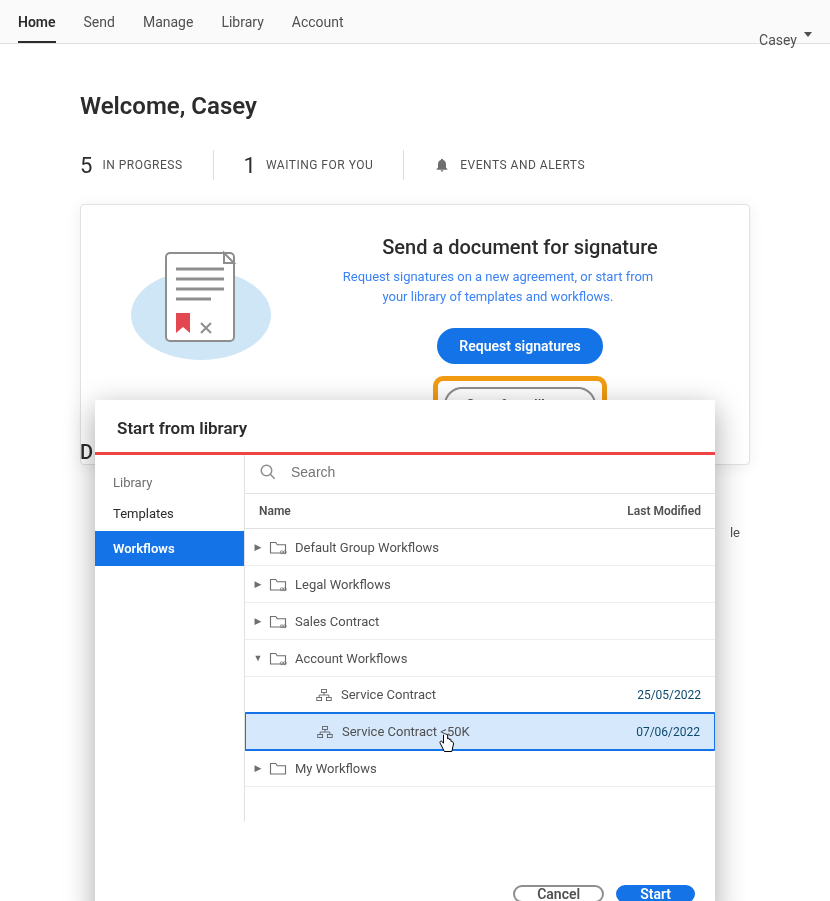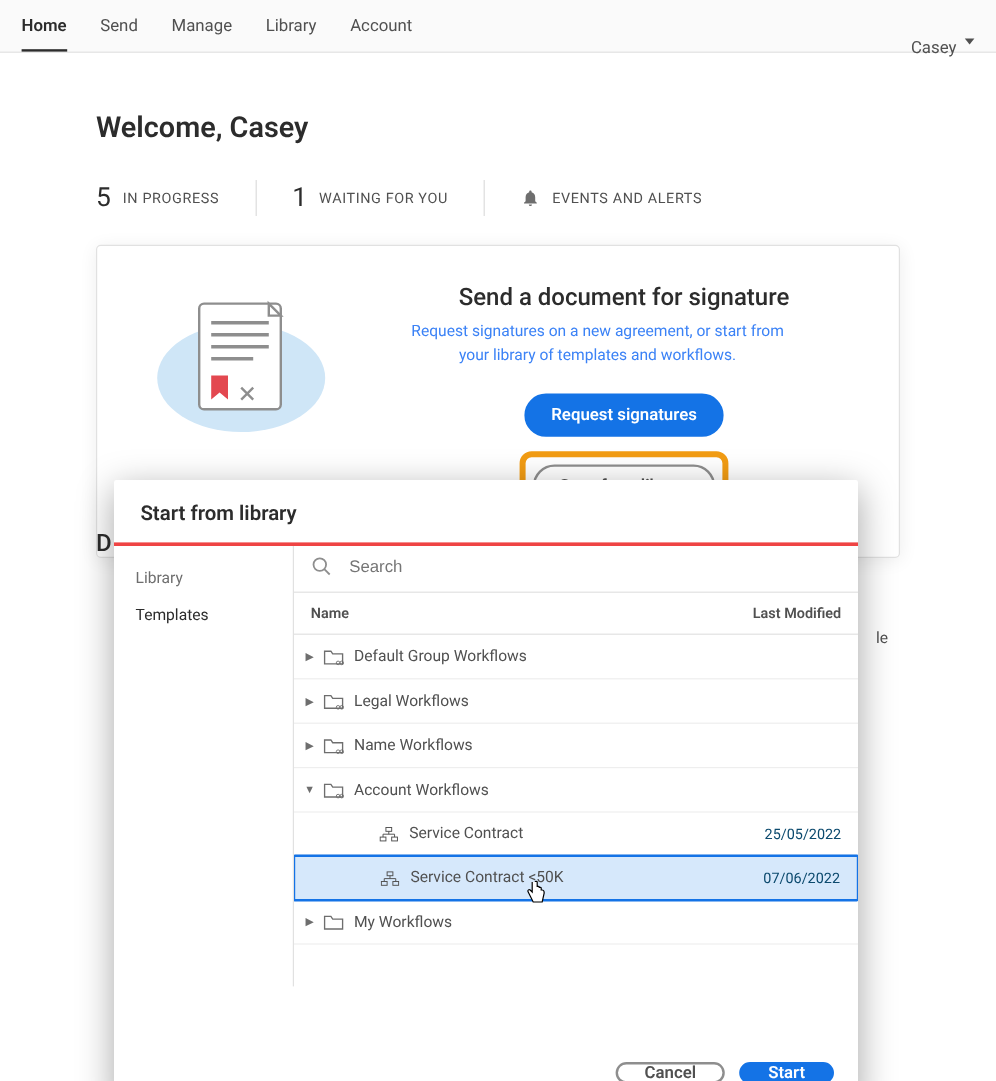--- a/index.html
+++ b/index.html
@@ -320,20 +320,21 @@
 
 <div class="truncated-d">D</div>
 <div class="behind-row">le</div>
 
 <div class="modal">
   <div class="modal-title">Start from library</div>
   <div class="modal-body">
     <div class="modal-side">
       <div class="side-head">Library</div>
       <div class="side-item">Templates</div>
+      <div class="side-item active">Workflows</div>
     </div>
     <div class="modal-main">
       <div class="searchrow">
         <span>
           <svg viewBox="0 0 24 24">
               <circle cx="10" cy="10" r="7"></circle>
               <line x1="15" y1="15" x2="21" y2="21"></line>
             </svg>
         </span>
         <input class="searchinput" placeholder="Search" style="">
@@ -370,21 +371,21 @@
 
         <div class="row">
           <span class="arrow">▶</span>
           <span class="ficon">
             <svg viewBox="0 0 24 20">
                 <path d="M2 4h7l2 3h11v11H2z" fill="none" stroke="#6e6e6e" stroke-width="1.5"></path>
                 <circle cx="17" cy="17" r="2" fill="none" stroke="#6e6e6e"></circle>
                 <circle cx="21" cy="17" r="2" fill="none" stroke="#6e6e6e"></circle>
               </svg>
           </span>
-          <span class="label">Name Workflows</span>
+          <span class="label">Sales Contract</span>
         </div>
 
         <div class="row">
           <span class="arrow">▼</span>
           <span class="ficon">
             <svg viewBox="0 0 24 20">
                 <path d="M2 4h7l2 3h11v11H2z" fill="none" stroke="#6e6e6e" stroke-width="1.5"></path>
                 <circle cx="17" cy="17" r="2" fill="none" stroke="#6e6e6e"></circle>
                 <circle cx="21" cy="17" r="2" fill="none" stroke="#6e6e6e"></circle>
               </svg>

